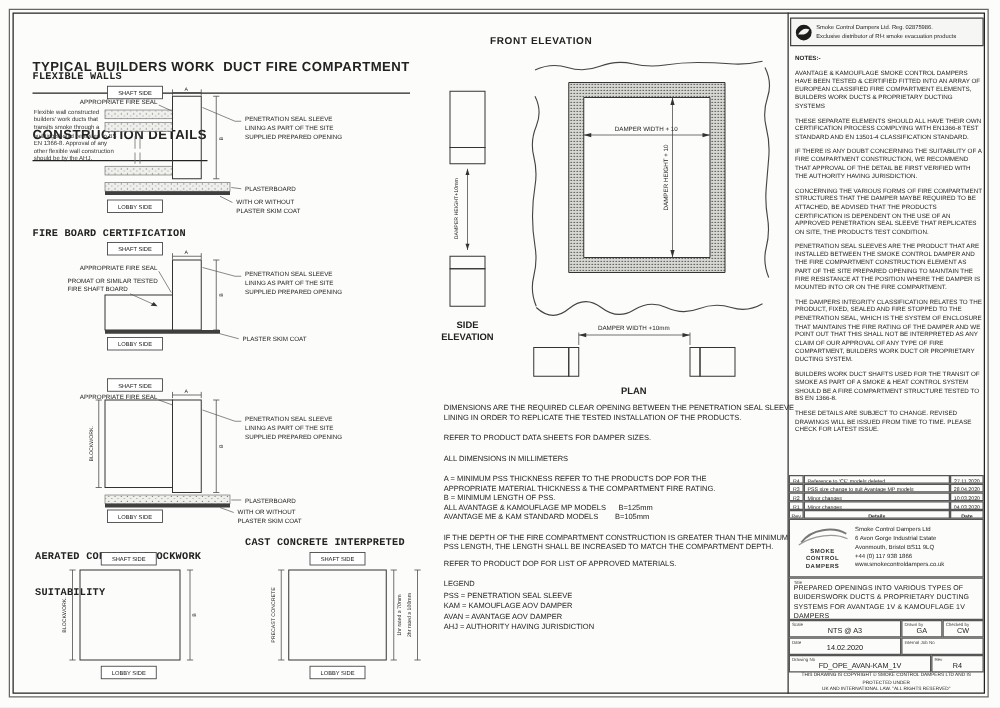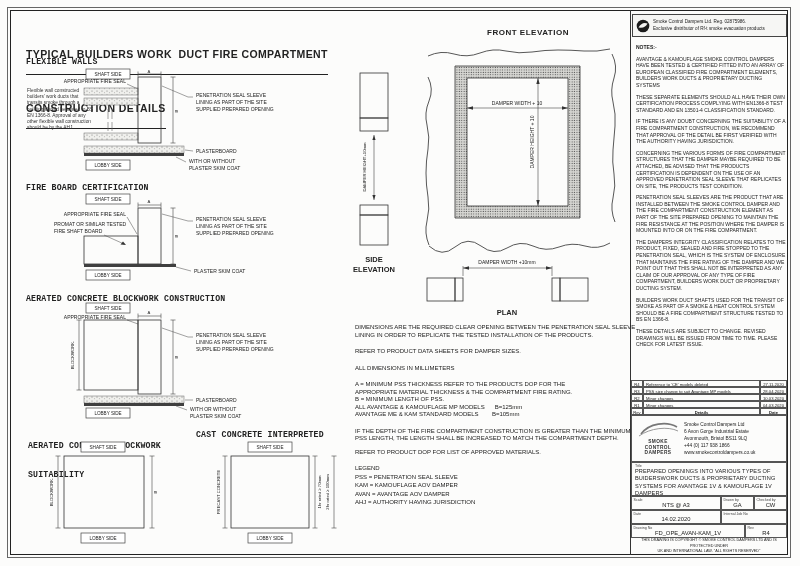--- a/index.html
+++ b/index.html
@@ -179,21 +179,20 @@
     <g>
       <path class="ldr" d="M150,75 L165,79"></path>
       <text class="t5" x="168" y="81">PLASTER SKIM COAT</text>
     </g>
     <g>
       <rect class="lblbox" x="60" y="78" width="44" height="10"></rect>
       <text class="t46 mid" x="82" y="85">LOBBY SIDE</text>
     </g>
   </svg>
 
-  <div class="abs sec-hdg" style="left:26px;top:294px;">AERATED CONCRETE BLOCKWORK CONSTRUCTION</div>
 
   <svg style="left:26px;top:300px;" width="324" height="120" viewBox="0 0 324 120">
     <g>
       <rect class="lblbox" x="60" y="3" width="44" height="10"></rect>
       <text class="t46 mid" x="82" y="10">SHAFT SIDE</text>
     </g>
     <text class="t5 end" x="100" y="19">APPROPRIATE FIRE SEAL</text>
     <path class="ldr" d="M101,20 L112,24"></path>
     <g>
       <path class="dim" d="M112,16 h23 M112,13.5 v5 M135,13.5 v5"></path>
@@ -273,21 +272,21 @@
       <text class="t42 mid" x="125" y="50" transform="rotate(-90 125 50)">1hr rated ≥ 70mm</text>
       <text class="t42 mid" x="133" y="50" transform="rotate(-90 133 50)">2hr rated ≥ 100mm</text>
       <path class="dim" d="M138,14 v72 M135.5,14 h5 M135.5,86 h5"></path>
     </g>
     <g>
       <rect class="lblbox" x="52" y="91" width="44" height="10"></rect>
       <text class="t46 mid" x="74" y="98">LOBBY SIDE</text>
     </g>
   </svg>
 
-  <div class="abs" style="left:410px;top:28px;width:236px;text-align:center;font-weight:bold;font-size:8px;letter-spacing:.5px;">FRONT ELEVATION</div>
+  <div class="abs" style="left:392px;top:28px;width:236px;text-align:left;font-weight:bold;font-size:8px;letter-spacing:.5px;">FRONT ELEVATION</div>
 
   <svg style="left:355px;top:40px;" width="275" height="280" viewBox="0 0 275 280">
 
     <g>
       <rect x="5" y="33" width="28" height="45" fill="url(#hatch)" class="edge"></rect>
       <rect x="5" y="78" width="28" height="13" fill="url(#mesh)" class="edge"></rect>
     </g>
     <g>
       <line class="dim" x1="19" y1="95" x2="19" y2="160"></line>
       <polygon class="arrow" points="19,95 17.4,100 20.6,100"></polygon>

